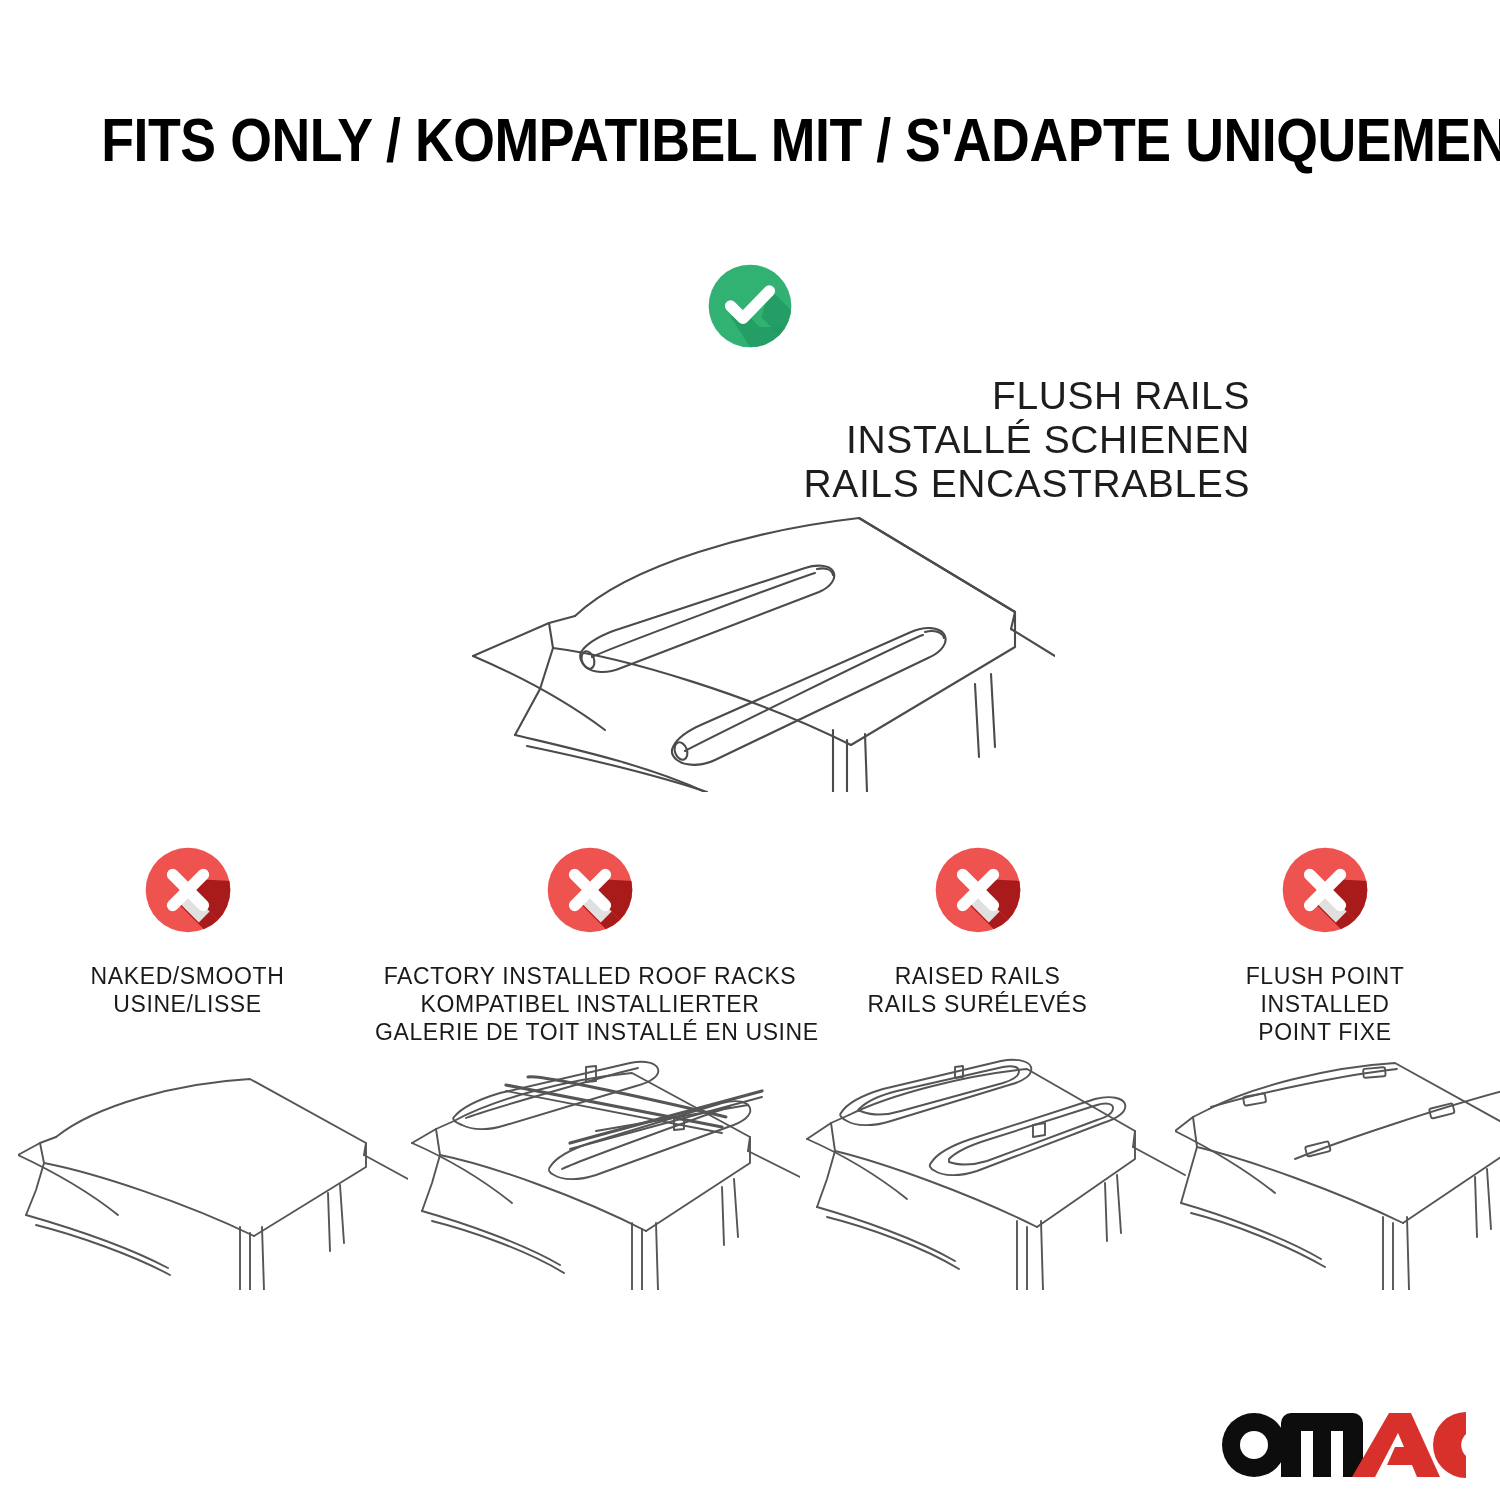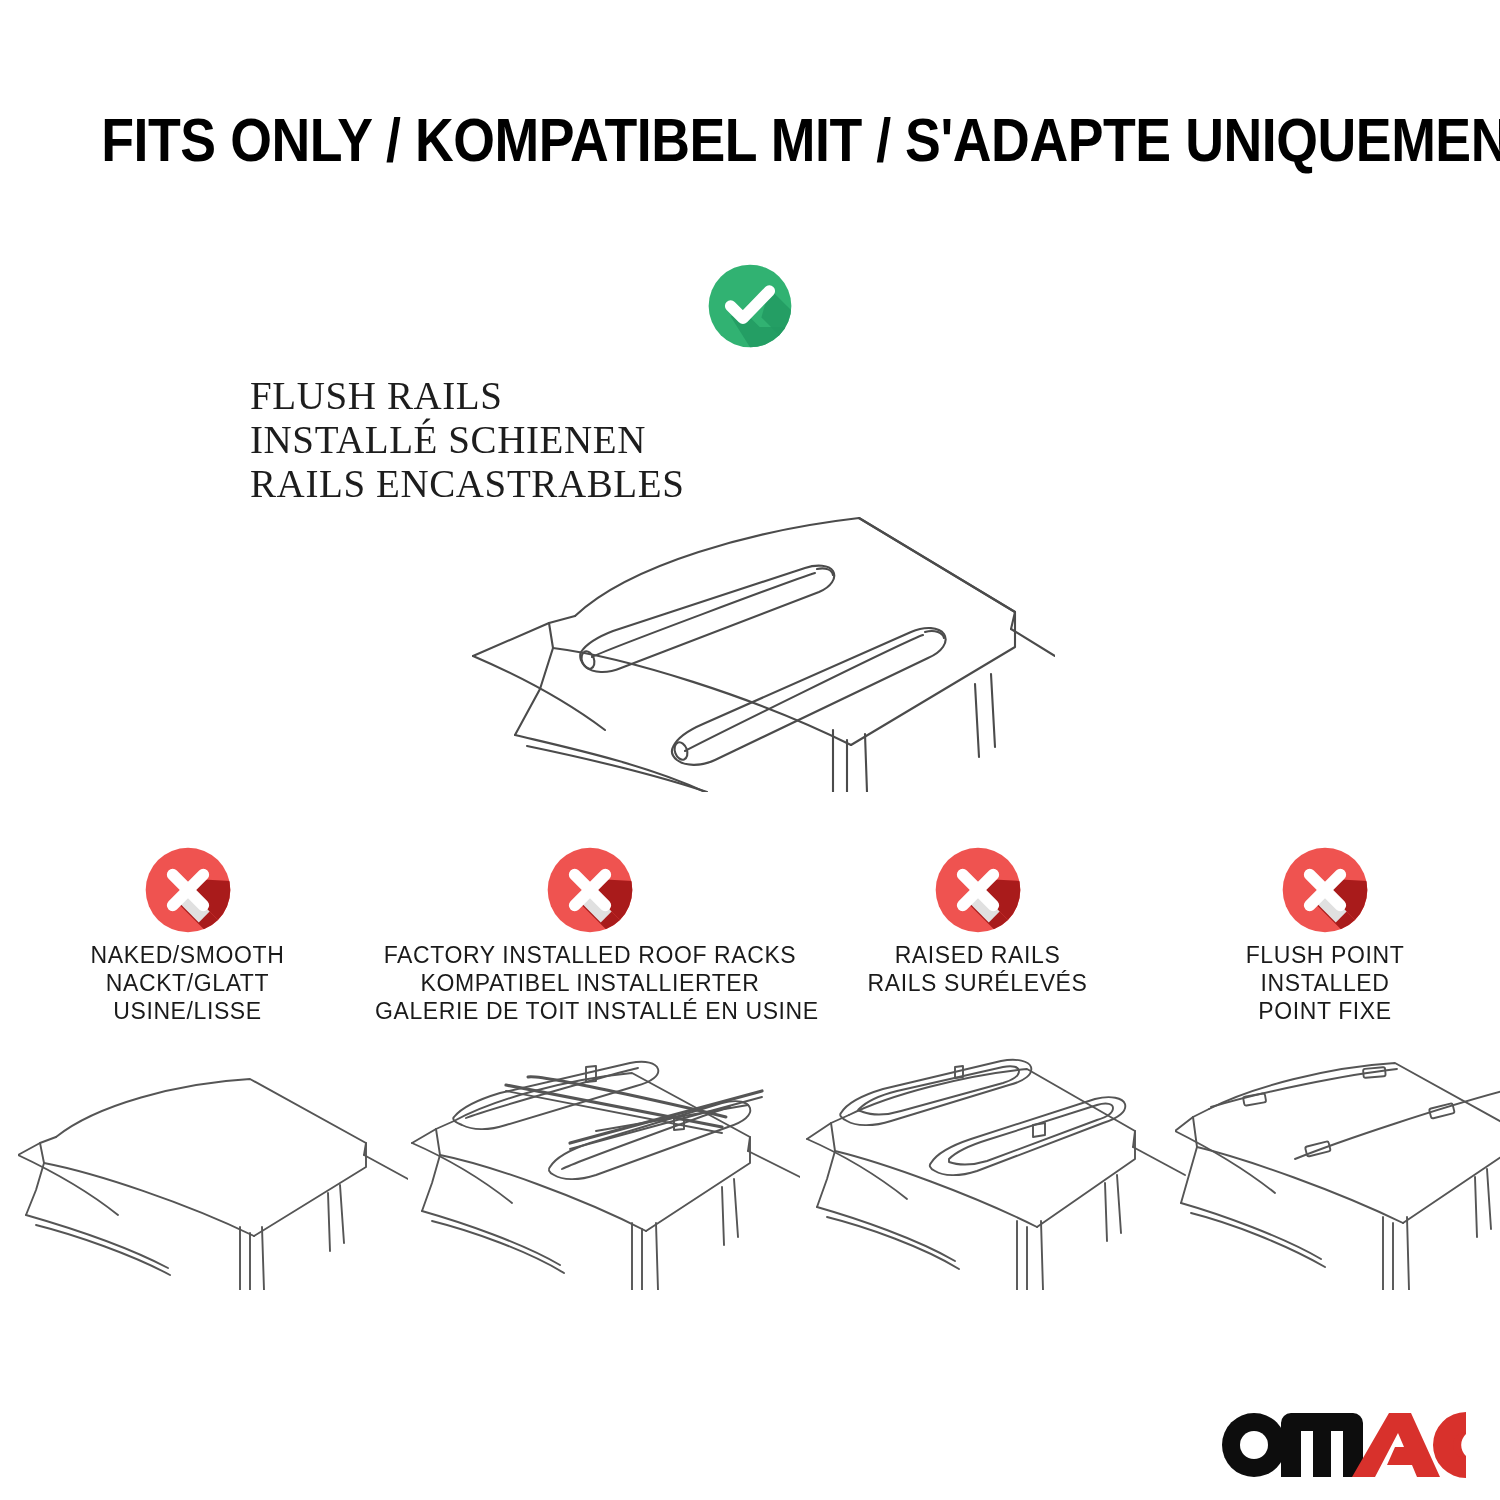--- a/index.html
+++ b/index.html
@@ -36,22 +36,21 @@
     transform-origin: center center;
     white-space: nowrap;
   }
 
   
   .primary-block {
     position: absolute;
     left: 250px;
     top: 262px;
     width: 1000px;
-    text-align: left;
-    font-family: Liberation Serif, serif;
+    text-align: right;
   }
   .badge {
     position: relative;
     width: 88px;
     height: 88px;
     margin: 0 auto;
   }
   .badge svg { display: block; width: 88px; height: 88px; }
 
   .primary-labels {
@@ -91,21 +90,21 @@
   .neg-col.c4 { width: 350px; }
 
   .neg-badge {
     width: 90px;
     height: 90px;
     margin: 0 auto;
   }
   .neg-badge svg { display: block; width: 90px; height: 90px; }
 
   .neg-labels {
-    margin-top: 6px;
+    margin-top: 27px;
     font-size: 23px;
     line-height: 28px;
     font-weight: 400;
     color: #1a1a1a;
     letter-spacing: 0.6px;
   }
   .neg-labels div { white-space: nowrap; }
 
   .art-row {
     position: absolute;
@@ -231,21 +230,20 @@
             <path d="M50 50 L74 74 L62 86 L38 62 Z" fill="#e0e0e0"></path>
           </g>
           <g stroke="#ffffff" stroke-width="13" stroke-linecap="round">
             <line x1="33" y1="33" x2="67" y2="67"></line>
             <line x1="67" y1="33" x2="33" y2="67"></line>
           </g>
         </svg>
       </div>
       <div class="neg-labels">
         <div>NAKED/SMOOTH</div>
-        <div>NACKT/GLATT</div>
         <div>USINE/LISSE</div>
       </div>
     </div>
 
     <div class="neg-col c2">
       <div class="neg-badge">
         <svg viewBox="0 0 100 100" xmlns="http://www.w3.org/2000/svg">
           <defs>
               <clipPath id="xc2">
                 <circle cx="50" cy="50" r="47"></circle>

